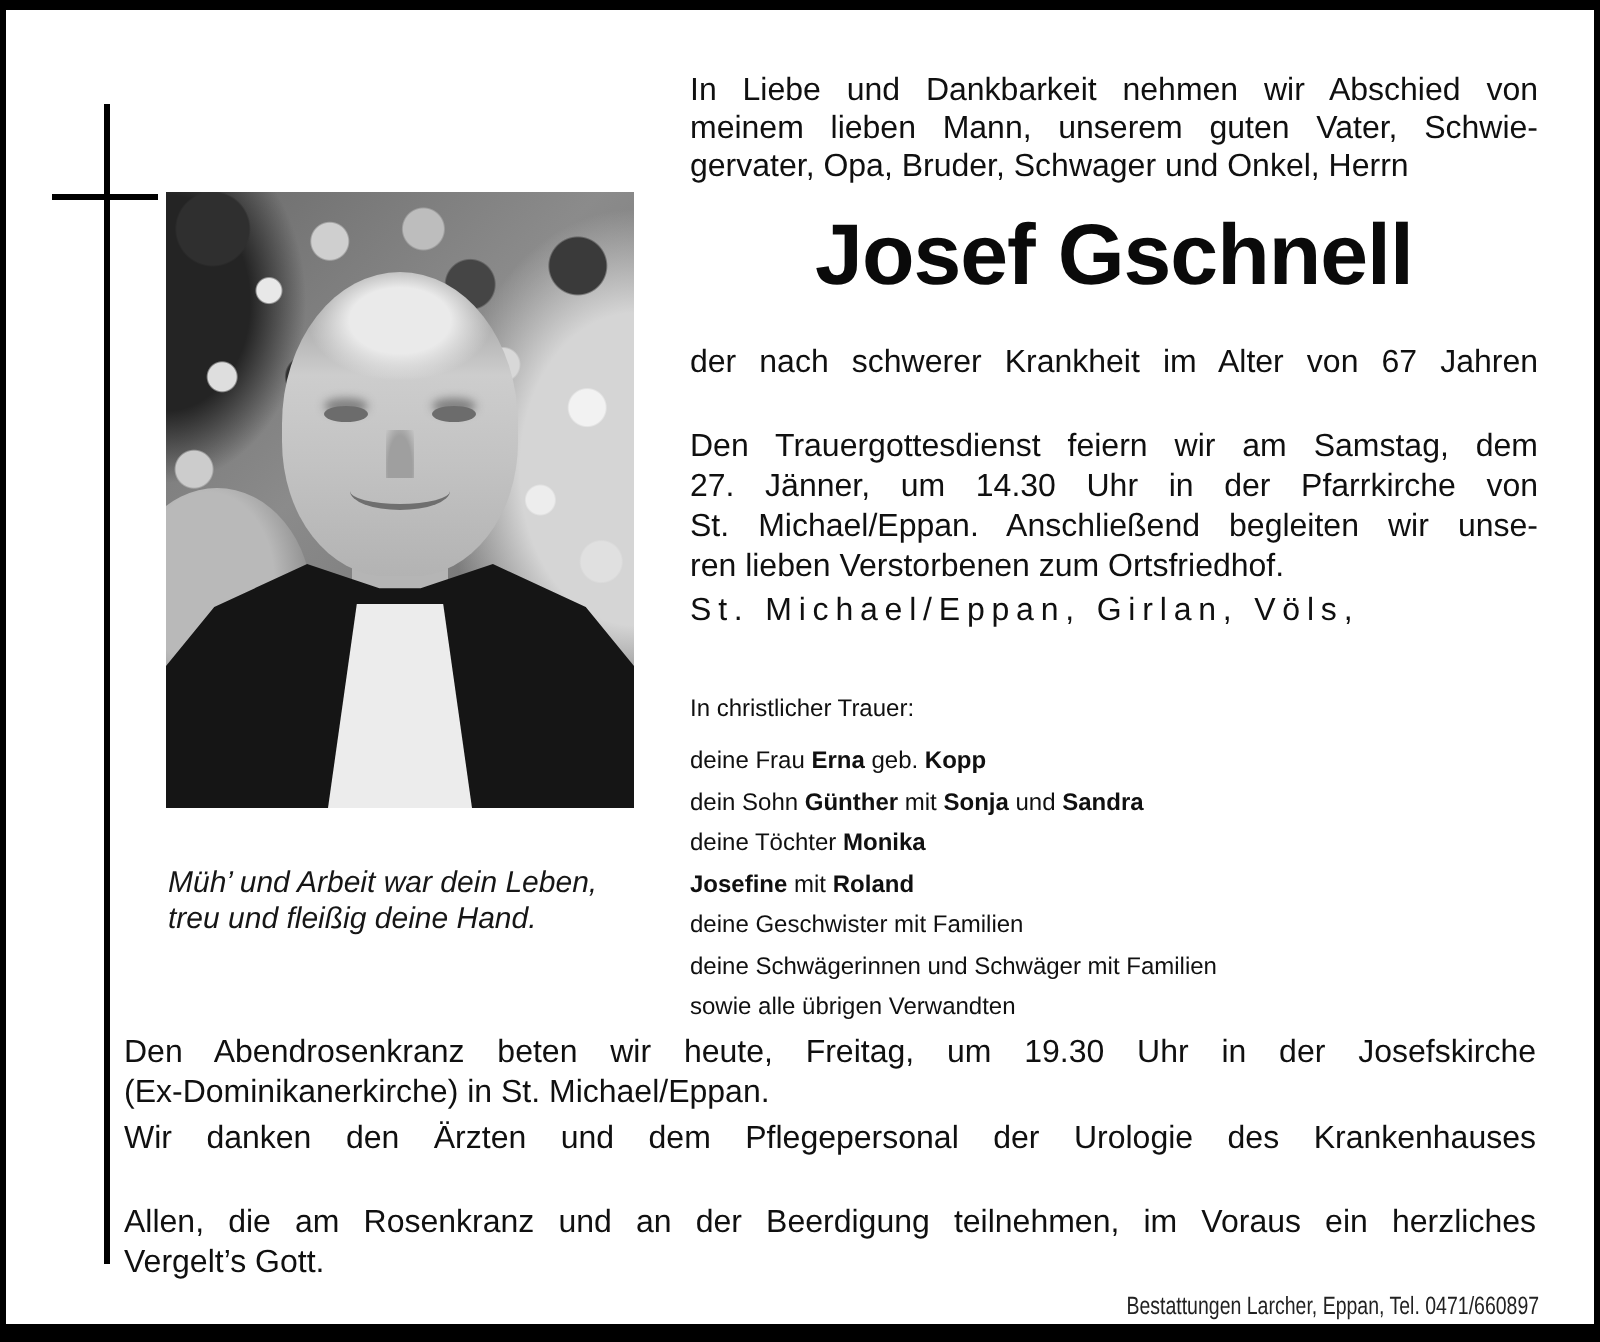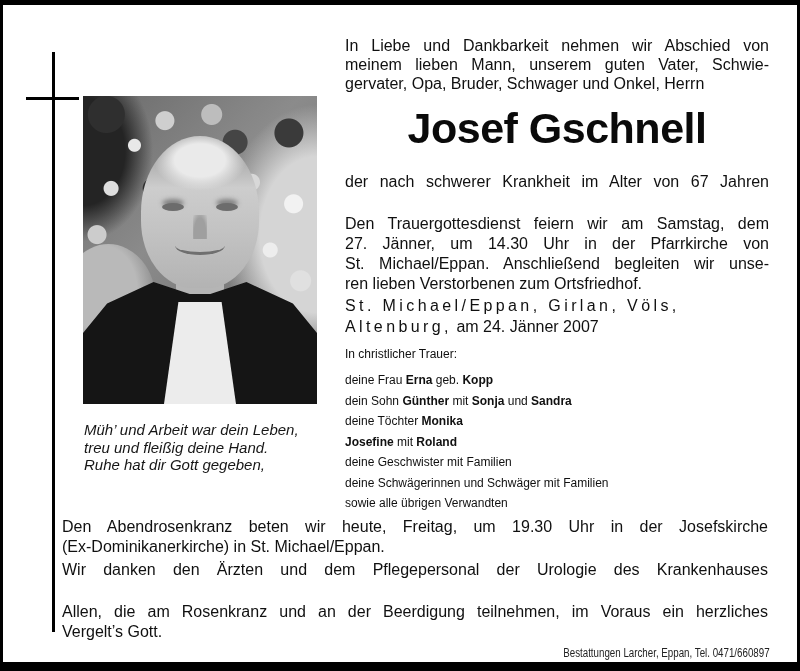--- a/index.html
+++ b/index.html
@@ -51,21 +51,21 @@
       linear-gradient(#a6a6a6 0 12%, #cdcdcd 34%, #c3c3c3 62%, #b3b3b3 100%);}
   .ph-eye{position:absolute;top:44%;width:22px;height:8px;border-radius:50%;background:#6c6c6c;
     box-shadow:0 -4px 4px rgba(60,60,60,.5);}
   .ph-eye.l{left:18%;} .ph-eye.r{right:18%;}
   .ph-nose{position:absolute;top:52%;left:50%;width:14px;height:24px;transform:translateX(-50%);
     background:radial-gradient(ellipse at 50% 80%, #9f9f9f 0 60%, transparent 100%);}
   .ph-smile{position:absolute;top:66%;left:50%;width:50px;height:16px;transform:translateX(-50%);
     border-bottom:3px solid #6f6f6f;border-radius:0 0 50% 50%;}
 
   
-  .caption{position:absolute;left:84px;top:421px;width:254px;
+  .caption{position:absolute;left:84px;top:433px;width:254px;
     font-style:italic;font-size:15px;line-height:17.5px;color:#161616;}
 
   
   .col{position:absolute;left:345px;width:424px;}
   .body-txt{font-size:16px;color:#101010;}
   .jblock{text-align:justify;}
   .jblock .tline{text-align-last:justify;}
   .jblock .tline.tlast{text-align-last:left;}
   .intro{top:36px;line-height:19px;}
   .title{position:absolute;left:345px;top:104px;width:424px;text-align:center;
@@ -105,21 +105,20 @@
     <div class="ph-eye l"></div>
     <div class="ph-eye r"></div>
     <div class="ph-nose"></div>
     <div class="ph-smile"></div>
   </div>
 </div>
 
 <div class="caption">
     <div class="tline">Müh’ und Arbeit war dein Leben,</div>
     <div class="tline">treu und fleißig deine Hand.</div>
-    <div class="tline">Ruhe hat dir Gott gegeben,</div>
   </div>
 
 <div class="col body-txt jblock intro">
     <div class="tline">In Liebe und Dankbarkeit nehmen wir Abschied von</div>
     <div class="tline">meinem lieben Mann, unserem guten Vater, Schwie-</div>
     <div class="tline tlast">gervater, Opa, Bruder, Schwager und Onkel, Herrn</div>
   </div>
 
 <div class="title">Josef Gschnell</div>
 
@@ -129,21 +128,20 @@
 
 <div class="col body-txt jblock service">
     <div class="tline">Den Trauergottesdienst feiern wir am Samstag, dem</div>
     <div class="tline">27. Jänner, um 14.30 Uhr in der Pfarrkirche von</div>
     <div class="tline">St. Michael/Eppan. Anschließend begleiten wir unse-</div>
     <div class="tline tlast">ren lieben Verstorbenen zum Ortsfriedhof.</div>
   </div>
 
 <div class="col body-txt place">
     <div><span class="sp">St. Michael/Eppan, Girlan, Völs,</span></div>
-    <div><span class="sp">Altenburg,</span><span> am 24. Jänner 2007</span></div>
   </div>
 
 <div class="col body-txt trauer">In christlicher Trauer:</div>
 
 <div class="col body-txt mourners">
     <div><span>deine Frau </span><span class="b">Erna</span><span> geb. </span><span class="b">Kopp</span></div>
     <div><span>dein Sohn </span><span class="b">Günther</span><span> mit </span><span class="b">Sonja</span><span> und </span><span class="b">Sandra</span></div>
     <div><span>deine Töchter </span><span class="b">Monika</span></div>
     <div><span class="b">Josefine</span><span> mit </span><span class="b">Roland</span></div>
     <div><span>deine Geschwister mit Familien</span></div>

